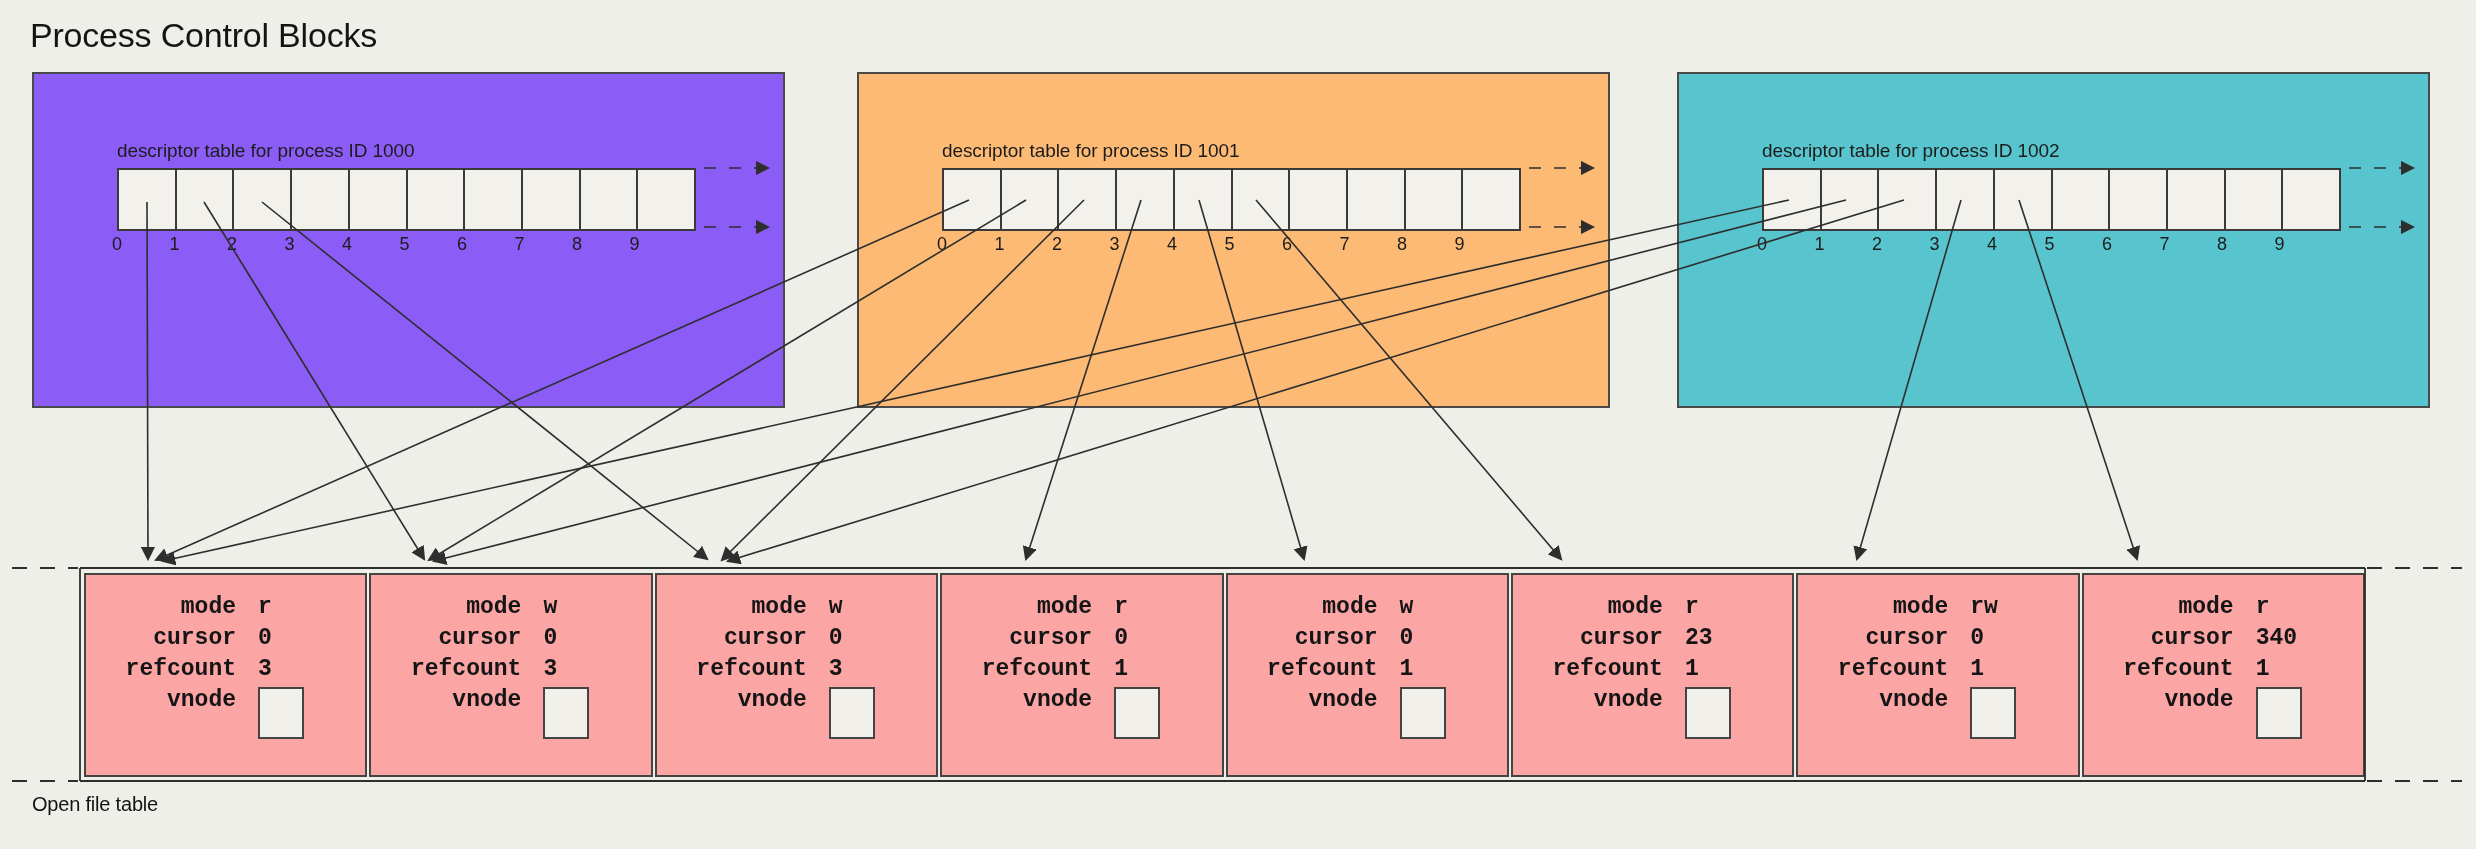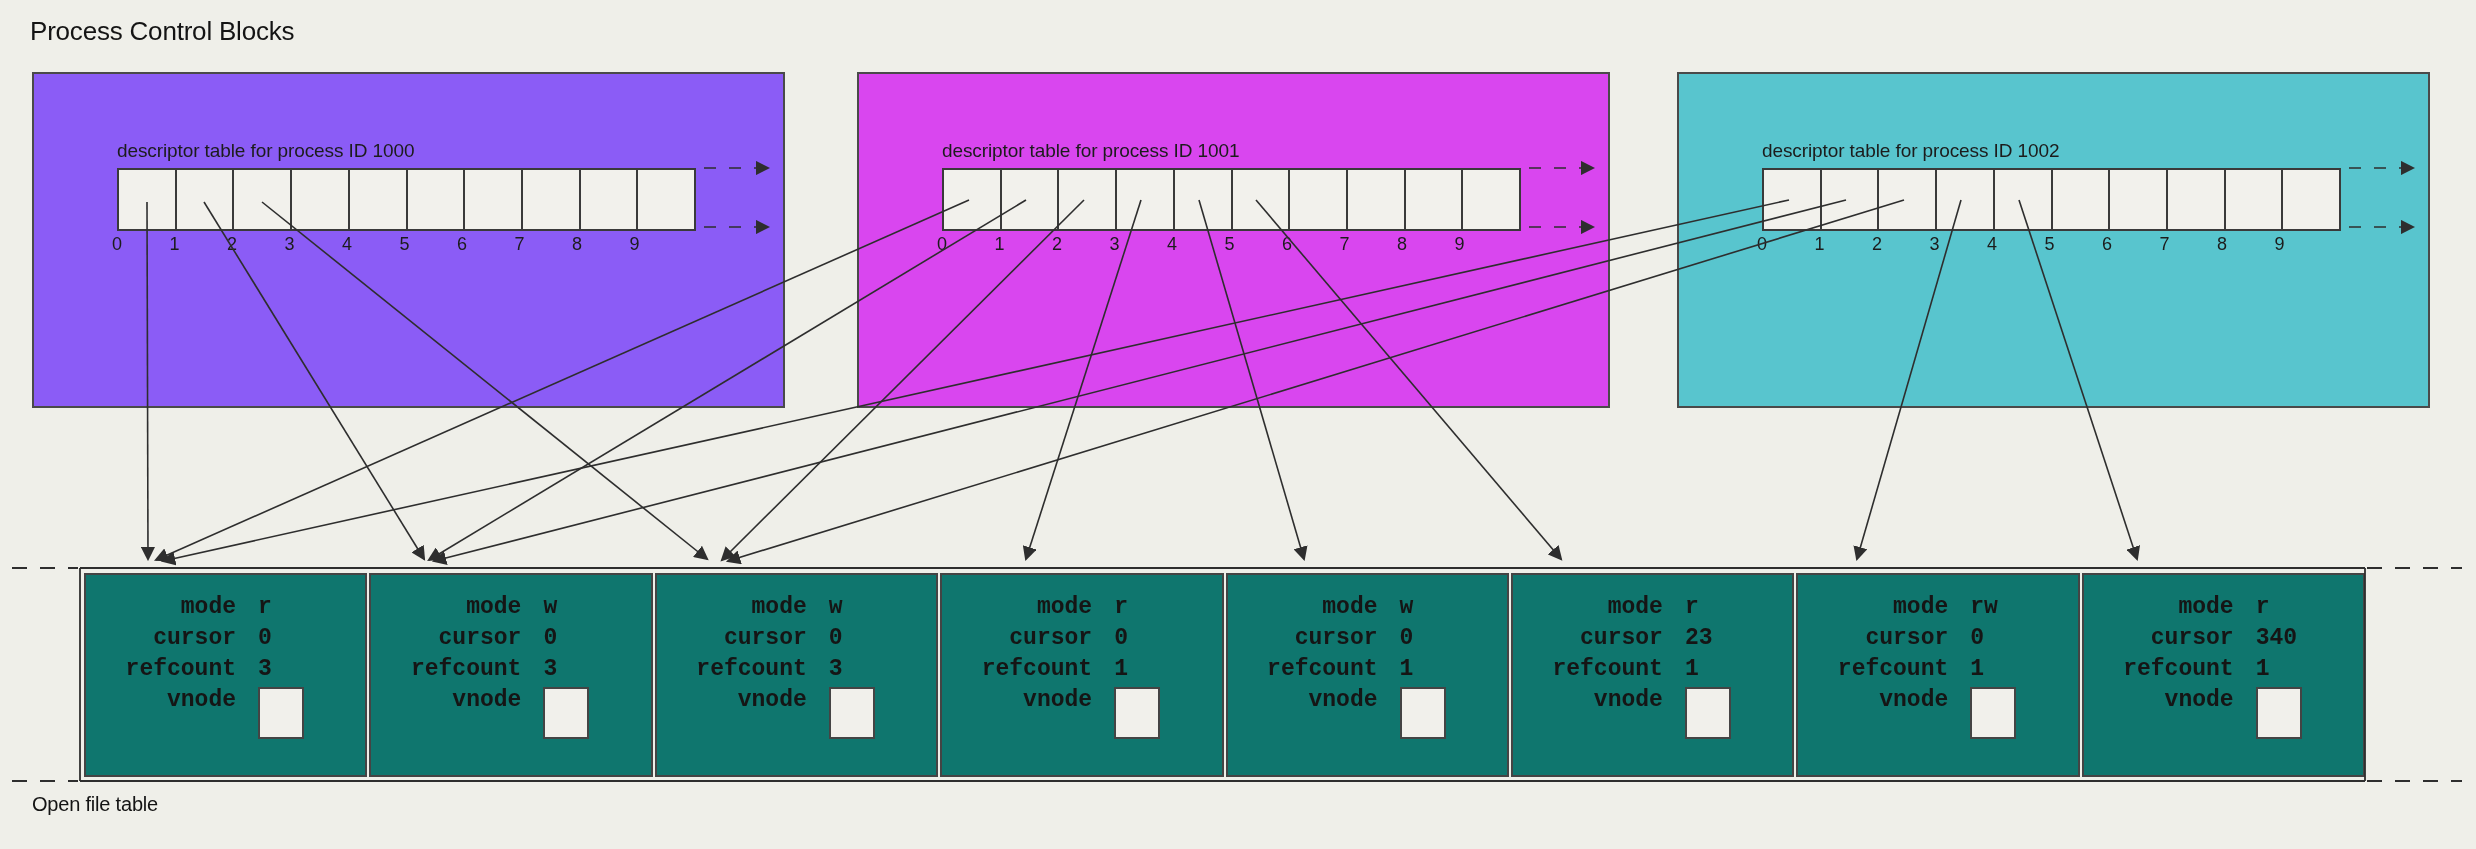--- a/index.html
+++ b/index.html
@@ -6,21 +6,21 @@
   body{
     width:2476px;height:849px;
     background:#EFEFE9;
     font-family:"Liberation Sans",sans-serif;
     position:relative;overflow:hidden;
     color:#1a1a1a;
   }
   #canvas{position:absolute;inset:0;}
   .page-title{
     position:absolute;left:30px;top:16px;
-    font-size:26px;font-weight:400;letter-spacing:-0.2px;color:#141414;
+    font-size:34px;font-weight:400;letter-spacing:-0.2px;color:#141414;
   }
   .footer-title{
     position:absolute;left:32px;top:793px;
     font-size:20px;font-weight:400;letter-spacing:-0.2px;color:#141414;
   }
   
   .pcb{
     position:absolute;top:72px;width:753px;height:336px;
     border:2px solid #4a4a4a;box-sizing:border-box;
   }
@@ -48,21 +48,21 @@
     position:absolute;top:160px;width:20px;
     font-size:18px;color:#1c1c1c;text-align:center;
   }
   
   #entries{
     position:absolute;left:84px;top:573px;width:2281px;height:204px;
     display:flex;gap:2px;
   }
   .entry{
     flex:1 1 0;box-sizing:border-box;
-    border:2px solid #444;background:#0f766e;
+    border:2px solid #444;background:#fca5a5;
     padding-top:17px;
   }
   .entry-line{
     display:flex;align-items:flex-start;
     line-height:31px;
     font-family:"Liberation Mono",monospace;
     font-size:23px;font-weight:700;color:#151515;
   }
   .entry-line .flabel{width:150px;text-align:right;white-space:pre;}
   .entry-line .fvalue{margin-left:22px;white-space:pre;}
@@ -102,21 +102,21 @@
       <div class="fd-num" style="left: 130.5px;">1</div>
       <div class="fd-num" style="left: 188px;">2</div>
       <div class="fd-num" style="left: 245.5px;">3</div>
       <div class="fd-num" style="left: 303px;">4</div>
       <div class="fd-num" style="left: 360.5px;">5</div>
       <div class="fd-num" style="left: 418px;">6</div>
       <div class="fd-num" style="left: 475.5px;">7</div>
       <div class="fd-num" style="left: 533px;">8</div>
       <div class="fd-num" style="left: 590.5px;">9</div>
     </div>
-  <div class="pcb pcb-1" style="background: #d946ef;">
+  <div class="pcb pcb-1" style="background: #fdba74;">
     <div class="pcb-label">descriptor table for process ID 1001</div>
     <div class="fd-row">
         <div class="fd-cell"></div>
         <div class="fd-cell"></div>
         <div class="fd-cell"></div>
         <div class="fd-cell"></div>
         <div class="fd-cell"></div>
         <div class="fd-cell"></div>
         <div class="fd-cell"></div>
         <div class="fd-cell"></div>

